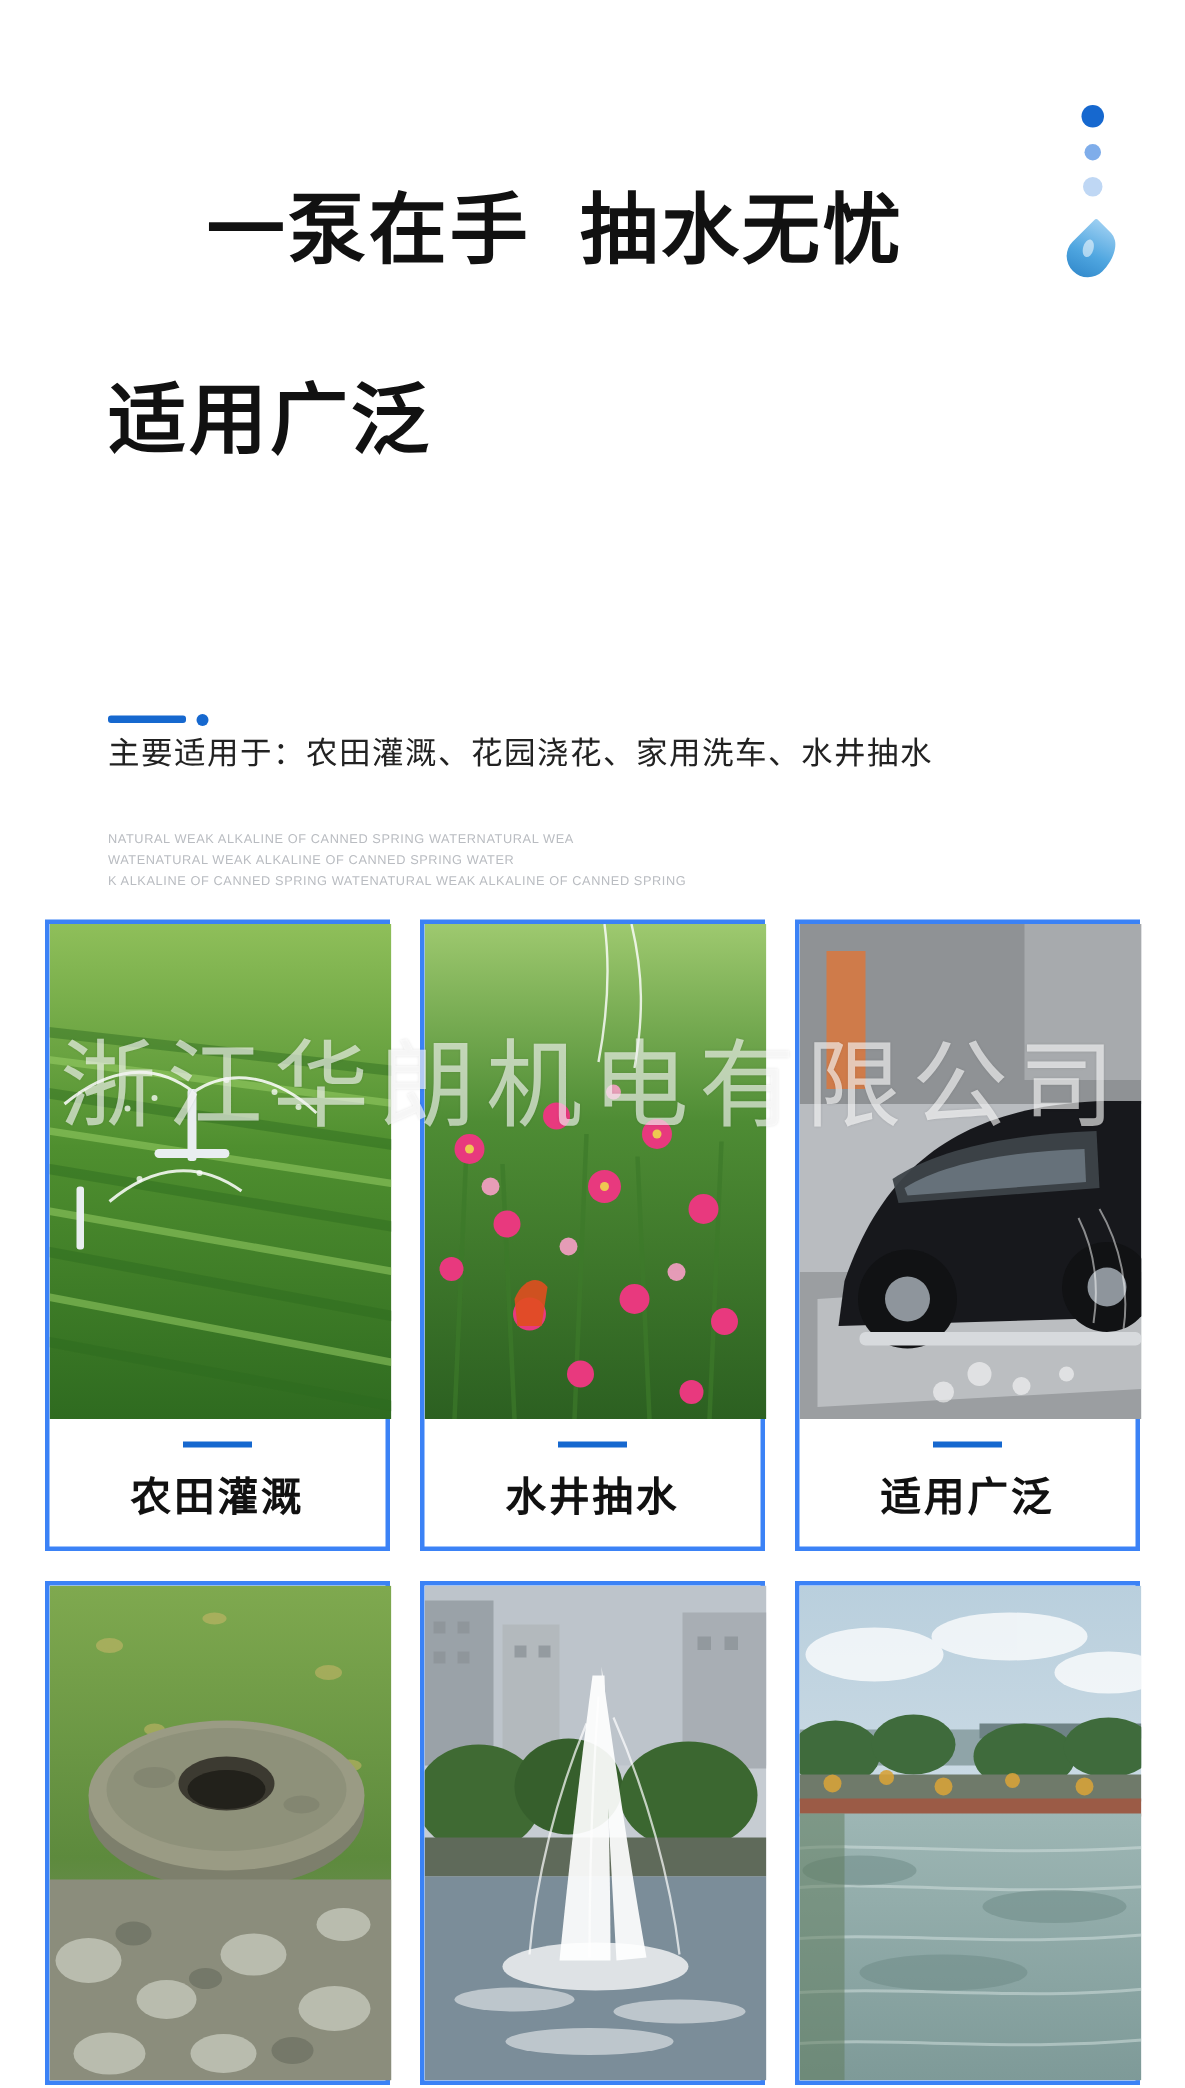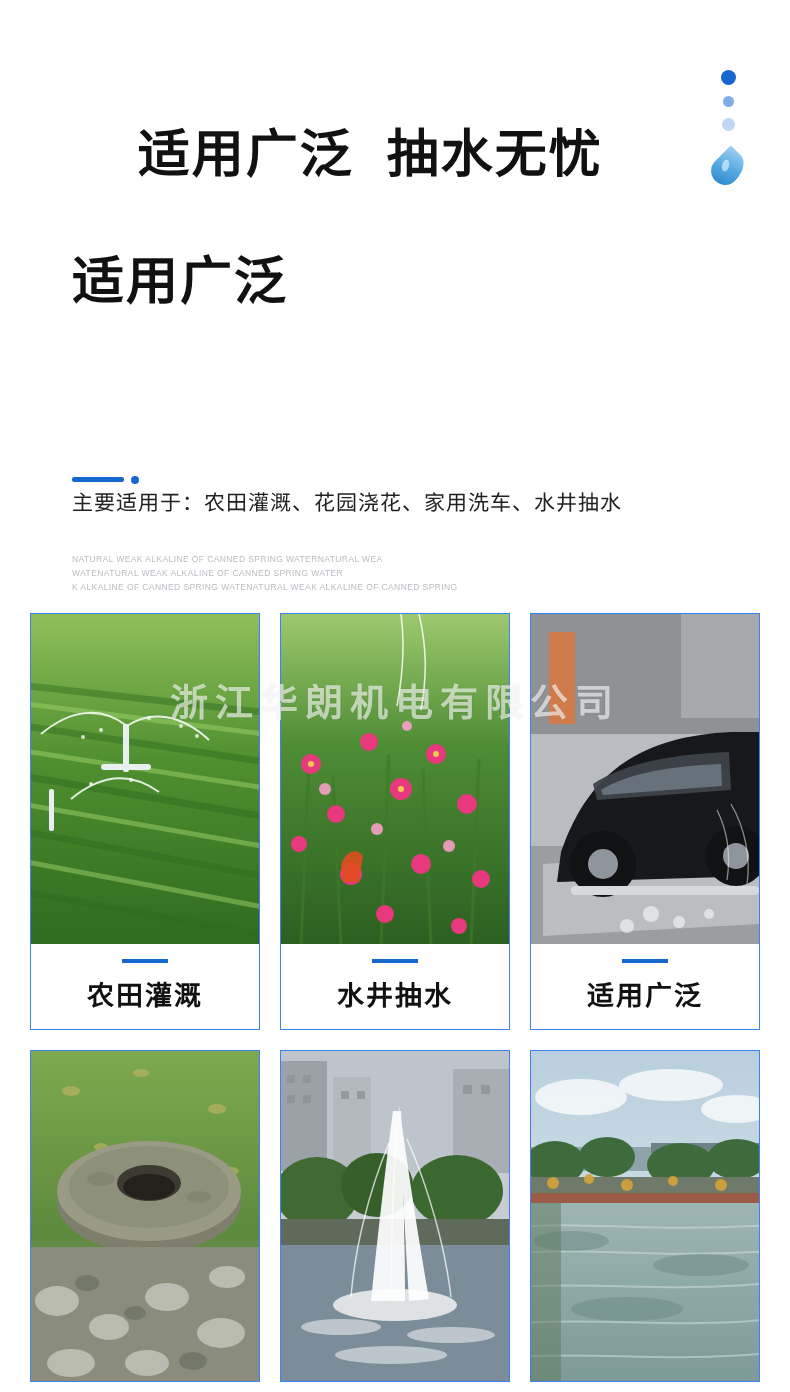--- a/index.html
+++ b/index.html
@@ -109,41 +109,41 @@
     transform: rotate(-30deg);
   }
 
   
   .watermark {
     position: absolute;
     left: 0;
     right: 0;
     top: 672px;
     text-align: center;
-    font-size: 38px;
+    font-size: 64px;
     letter-spacing: 7px;
     color: rgba(255,255,255,0.62);
-    font-weight: 700;
+    font-weight: 400;
     pointer-events: none;
     z-index: 5;
     text-shadow: 0 0 2px rgba(0,0,0,0.10);
   }
 
   
   .grid {
     margin: 18px auto 0 auto;
     width: 730px;
     display: grid;
     grid-template-columns: repeat(3, 230px);
     grid-gap: 20px 20px;
     justify-content: space-between;
   }
   .card {
     width: 230px;
-    border: 1px solid #3b82f6;
+    border: 3px solid #3b82f6;
     background: #fff;
     box-sizing: border-box;
   }
   .thumb {
     width: 228px;
     height: 330px;
     overflow: hidden;
     position: relative;
   }
   .thumb svg { display: block; }
@@ -173,21 +173,21 @@
 <div class="header">
 
   <div class="deco">
     <div class="d d1"></div>
     <div class="d d2"></div>
     <div class="d d3"></div>
     <div class="droplet"></div>
   </div>
 
   <div class="headline">
-    <span>适用广泛  抽水无忧</span>
+    <span>一泵在手  抽水无忧</span>
     <span class="line2">适用广泛</span>
   </div>
 
   <div class="rule-wrap">
     <div class="rule-bar"></div>
     <div class="rule-dot"></div>
   </div>
 
   <div class="sub-desc">
     <div>主要适用于：农田灌溉、花园浇花、家用洗车、水井抽水</div>

